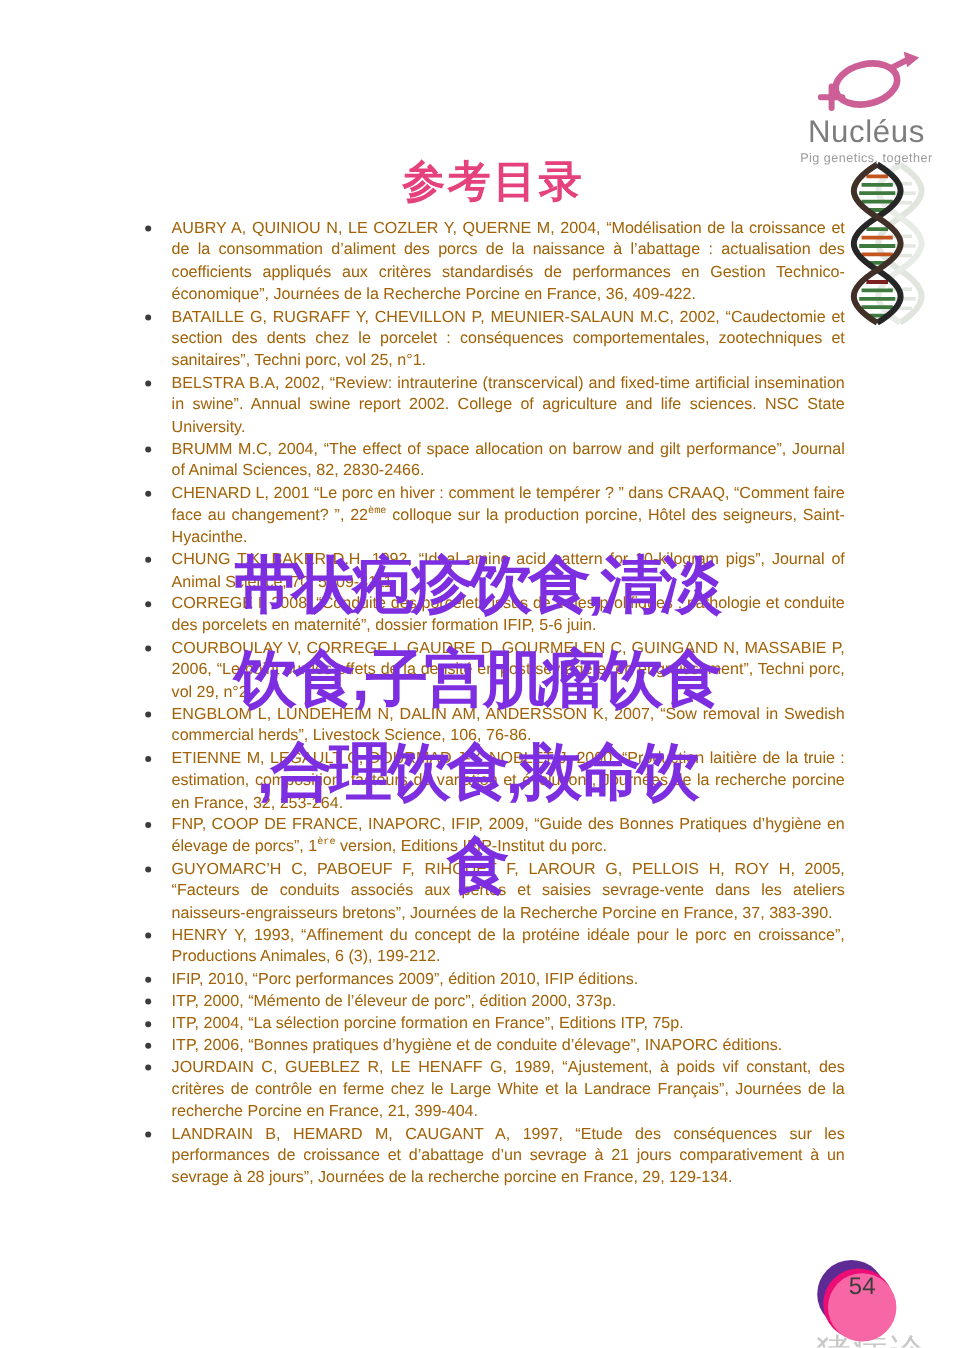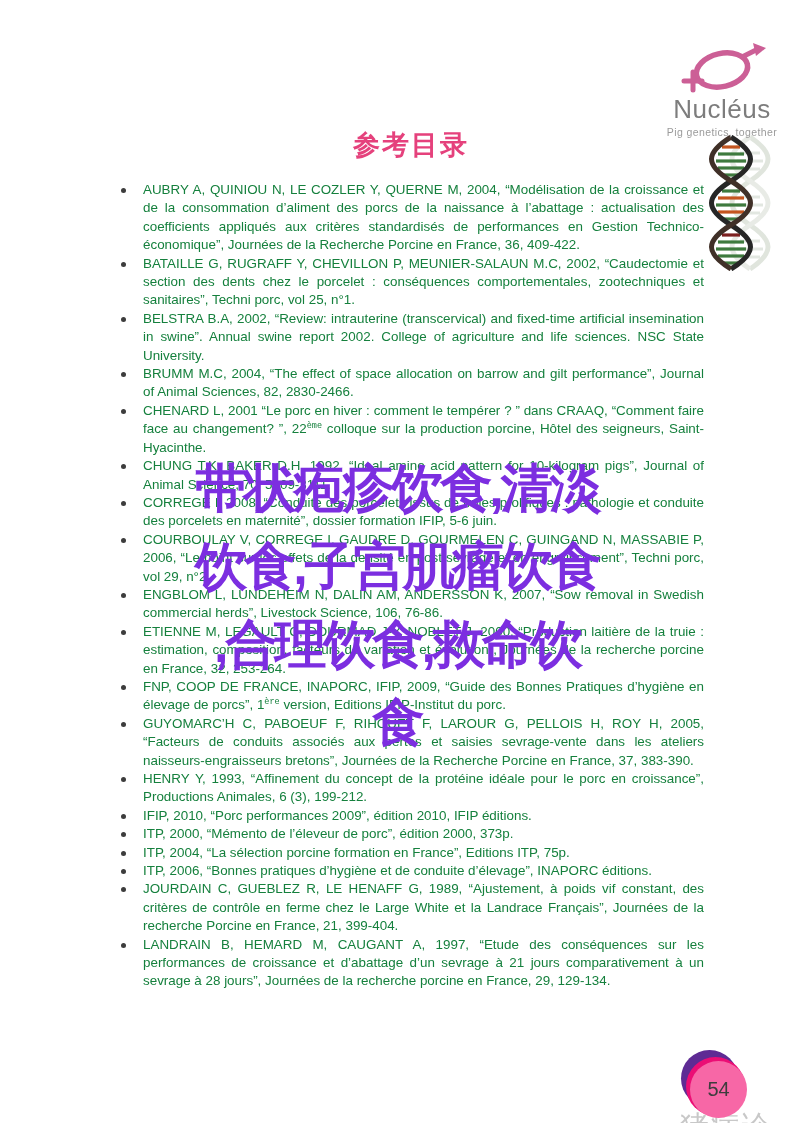--- a/index.html
+++ b/index.html
@@ -11,42 +11,42 @@
   .logo { position:absolute; top:8px; left:648px; width:148px; text-align:center; z-index:2; }
   .logo-symbol { display:block; margin:0 auto; }
   .logo-name { font-size:26px; color:#7d7d7d; letter-spacing:.5px; margin-top:1px; }
   .logo-tagline { font-size:10.5px; color:#9b9b9b; letter-spacing:.4px; margin-top:1px; }
 
   
   .dna { position:absolute; left:704px; top:100px; z-index:1; }
 
   
   .title { position:absolute; top:92px; left:118px; width:586px; text-align:center;
-           font-size:27px; font-weight:bold; color:var(--title-color,#e5417c); letter-spacing:2px; z-index:2; }
+           font-size:36px; font-weight:bold; color:var(--title-color,#e5417c); letter-spacing:2px; z-index:2; }
 
   
   .refs { position:absolute; left:118px; top:146px; width:586px; list-style:none; z-index:1; }
   .refs li { position:relative; padding-left:25px; text-align:justify;
-             font-size:13.4px; line-height:18.4px; color:#15803d; }
+             font-size:13.4px; line-height:18.4px; color:#a16207; }
   .refs li::before { content:""; position:absolute; left:3px; top:7px; width:5px; height:5px;
                      border-radius:50%; background:#3c3c3c; }
   .refs sup { font-size:8.5px; vertical-align:super; line-height:0;font-family:Liberation Mono, monospace; }
 
   
   .watermark { position:absolute; top:414px; left:32px; width:730px; text-align:center;
                color:var(--watermark-color,#7c2ee0); font-weight:700; font-size:52px;
                line-height:78px; letter-spacing:-3px; z-index:5; pointer-events:none; }
 
   
   .badge { position:absolute; left:681px; top:1015px; width:72px; height:70px; z-index:6; }
   .badge .c { position:absolute; border-radius:50%; }
   .badge .back  { left:0;  top:0;  width:57px; height:57px; background:var(--badge-back,#5e2b94); }
   .badge .ring  { left:5px; top:7px; width:59px; height:59px; background:var(--badge-ring,#eb0e75); }
   .badge .front { left:9px; top:11px; width:57px; height:57px; background:var(--badge-front,#f767a6);
-                  display:flex; align-items:center; justify-content:center; }
+                  display:flex; justify-content:center; }
   .badge-num { font-size:20px; color:#3d3d3d; }
 
   
   .footer-mark { position:absolute; left:640px; top:1072px; display:flex; align-items:center;
                  gap:3px; color:var(--footer-gray,#c8c8c8); z-index:4; }
   .footer-text { font-size:29px; letter-spacing:2px; }
 </style>
 </head>
 <body>
 

